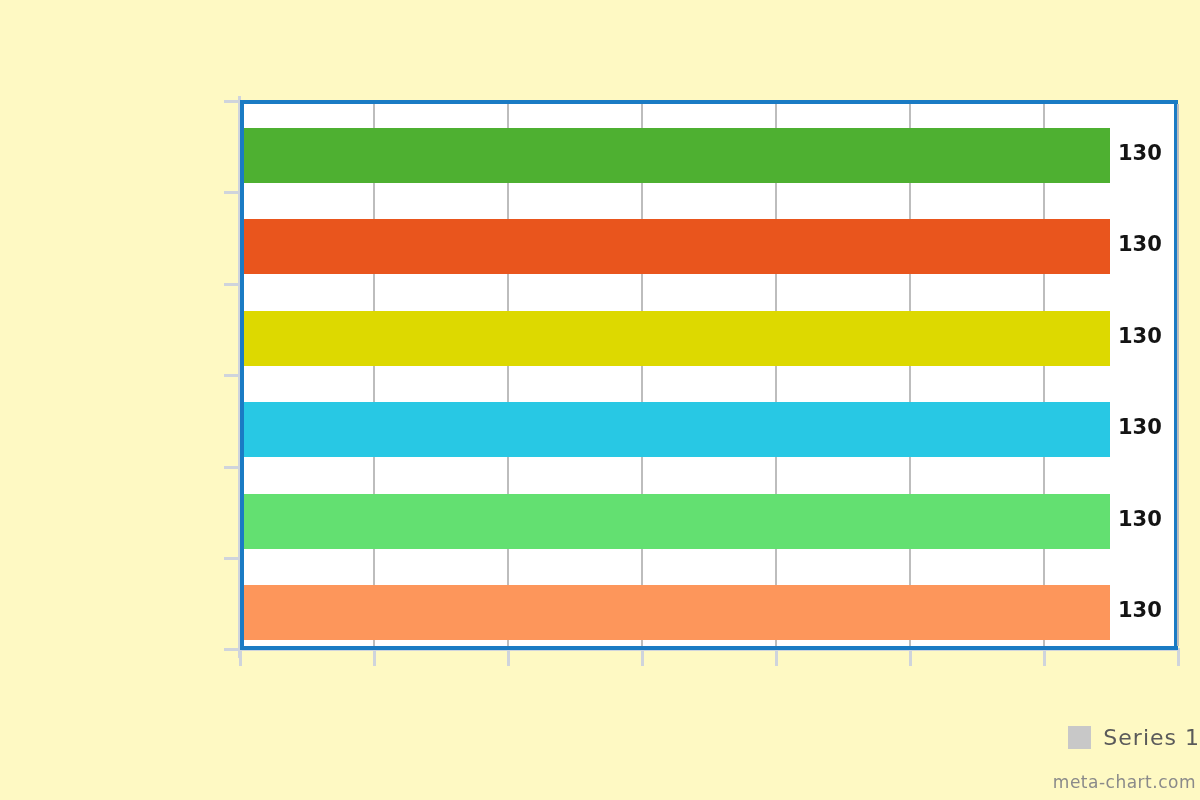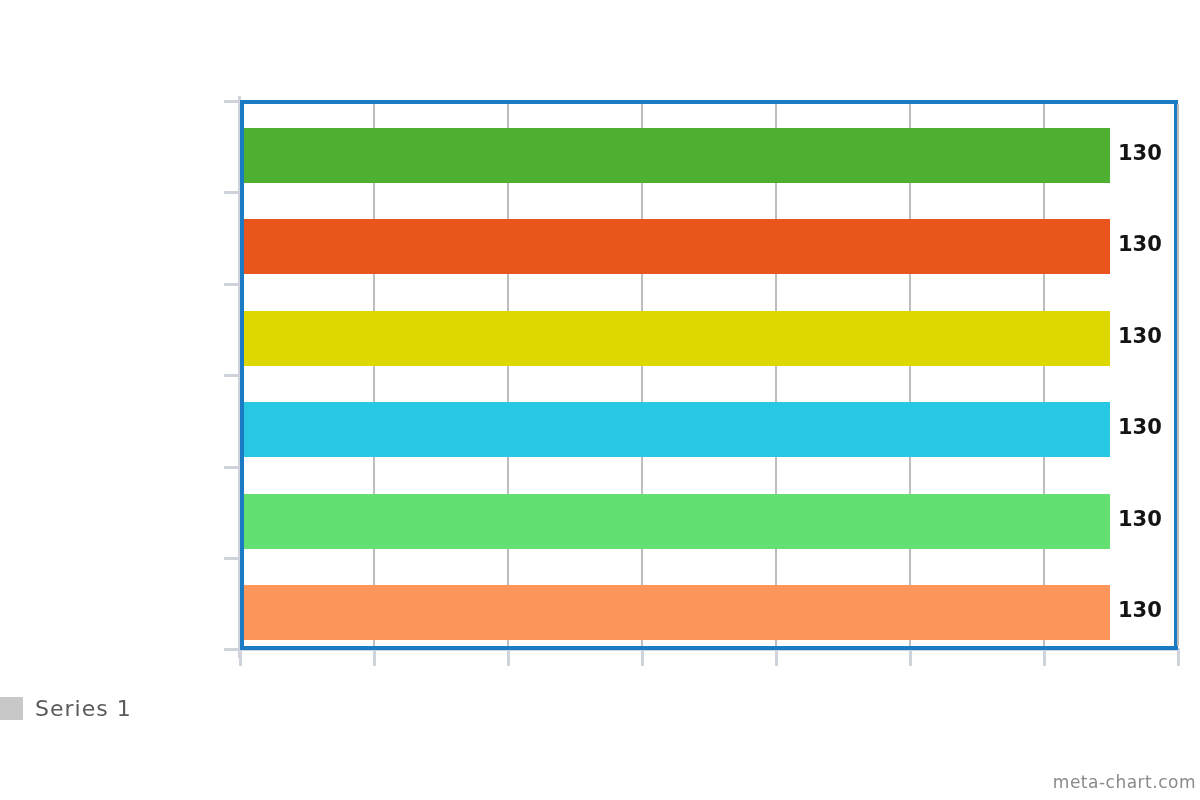--- a/index.html
+++ b/index.html
@@ -13,21 +13,21 @@
     overflow: hidden;
     font-family: "DejaVu Sans", sans-serif;
     position: relative;
   }
 
   #chart-root {
     position: absolute;
     left: 0; top: 0;
     width: 1200px;
     height: 800px;
-    background: #ffffff;
+    background: #fef9c3;
   }
 
   
   #plot-area {
     position: absolute;
     left: 240px;
     top: 100px;
     width: 938px;
     height: 550px;
     background: #ffffff;
@@ -102,24 +102,24 @@
     font-weight: bold;
     font-family: "DejaVu Sans", sans-serif;
     line-height: 1;
     white-space: nowrap;
   }
 
   
   #legend {
     position: absolute;
     left: 0;
-    top: 696px;
+    top: 725px;
     width: 1200px;
     display: flex;
-    justify-content: flex-start;
+    justify-content: flex-end;
     align-items: center;
   }
   .legend-item {
     display: flex;
     align-items: center;
     gap: 12px;
   }
   .legend-swatch {
     width: 23px;
     height: 23px;

